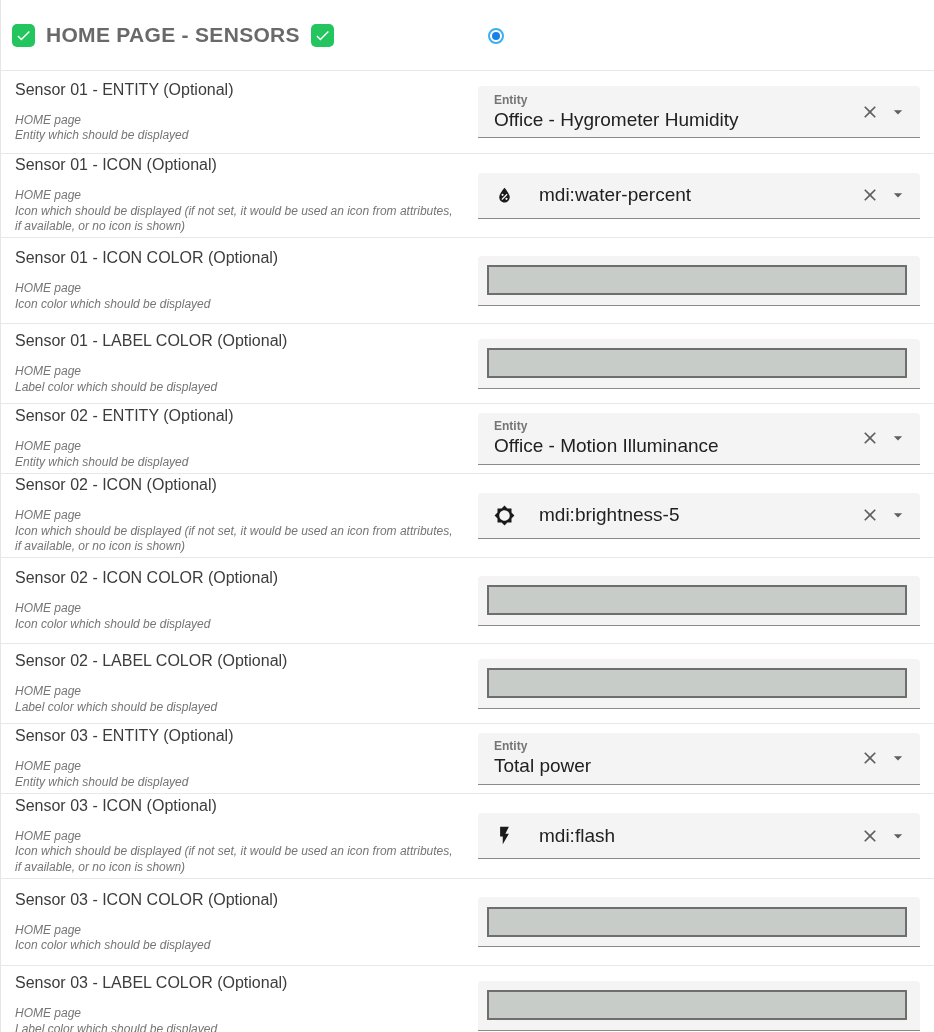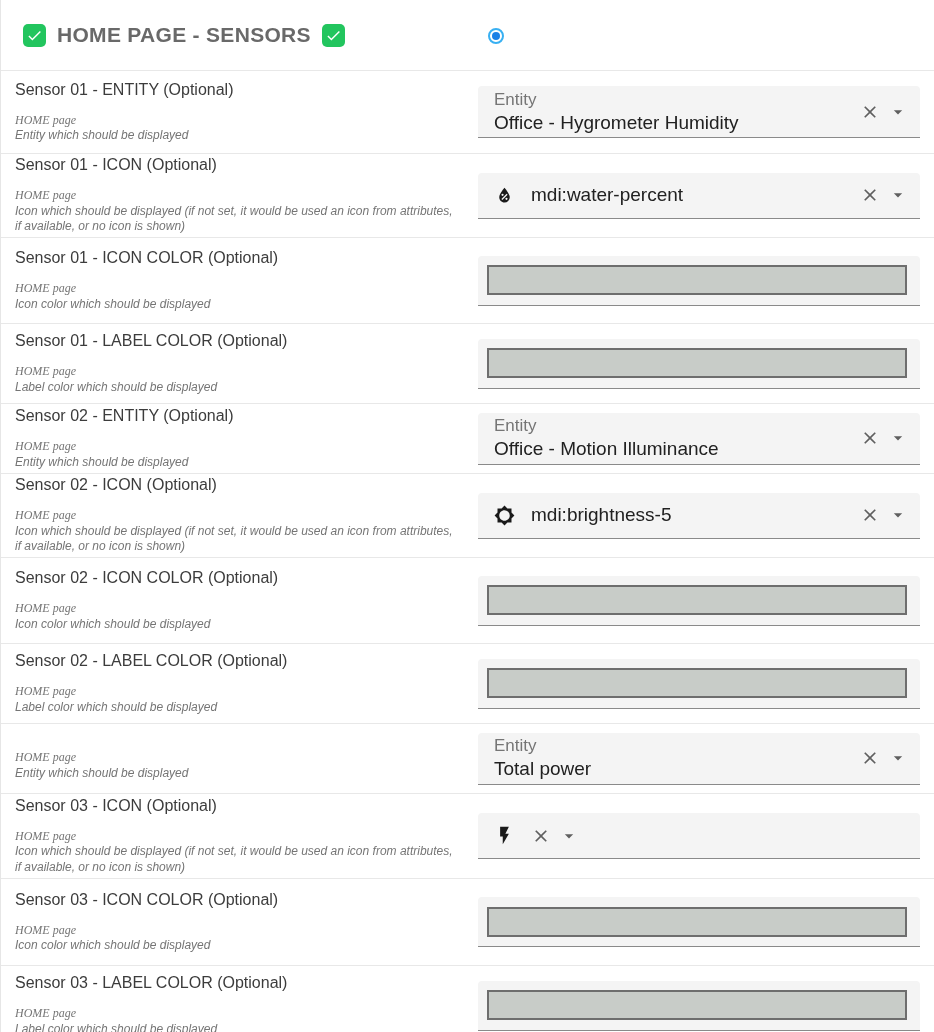--- a/index.html
+++ b/index.html
@@ -3,53 +3,53 @@
 <meta charset="utf-8">
 <style>
   * { margin:0; padding:0; box-sizing:border-box; }
   html,body { background:#fff; }
   body { font-family:"Liberation Sans", sans-serif; }
   .page {
     position:relative; width:934px; height:1032px; overflow:hidden;
     background:#fff; border-left:1px solid #e6e6e6;
   }
   
-  .hdr { position:relative; height:70px; display:flex; align-items:center; padding-left:22px; }
+  .hdr { position:relative; height:70px; display:flex; align-items:center; padding-left:11px; }
   .chk {
     width:23px; height:23px; border-radius:5px; background:#22c55e;
     display:inline-flex; align-items:center; justify-content:center; flex:0 0 auto;
   }
   .chk svg { width:17px; height:17px; }
   .hdr-title { font-size:21px; font-weight:bold; color:#696969; margin:0 11px; letter-spacing:.3px; }
   .radio {
     position:absolute; left:487px; top:28px; width:16px; height:16px;
     border:2px solid #38b0f2; border-radius:50%; background:#fff;
     display:flex; align-items:center; justify-content:center;
   }
   .radio .dot { width:8px; height:8px; border-radius:50%; background:#1a80e6; }
   
   .row {
     display:flex; align-items:center; justify-content:space-between;
     border-top:1px solid #e8e8e8; padding:0 14px;
   }
   .row-text { width:446px; }
   .row-title { font-size:16px; color:#3c3c3c; }
   .row-sub, .row-desc { font-size:12px; font-style:italic; color:#757575; line-height:1.28; }
-  .row-sub { margin-top:14px;font-family:Liberation Serif, serif; }
+  .row-sub { margin-top:14px; }
   
   .field {
     width:442px; flex:0 0 442px; background:#f4f4f4;
     border-bottom:1px solid #8a8a8a; border-radius:4px 4px 0 0;
     display:flex; align-items:center;
   }
   .entity-field { height:52px; padding:0 12px 0 16px; }
   .field-text { flex:1; display:flex; flex-direction:column; justify-content:center; }
-  .field-label { font-size:17px; color:#757575; }
+  .field-label { font-size:12px; color:#757575;font-weight:bold; }
   .field-value { font-size:19px; color:#212121; margin-top:2px; white-space:nowrap; }
-  .icon-field { height:46px; padding:0 12px 0 16px; }
+  .icon-field { height:46px; padding:0 12px 0 16px;gap:8px; }
   .mdi { width:21px; height:21px; flex:0 0 auto; margin-right:16px; }
   .icon-field .field-value { margin-top:0; flex:1; }
   .field-icons { display:flex; align-items:center; gap:8px; flex:0 0 auto; }
   .xbtn, .arrowbtn { display:inline-flex; align-items:center; justify-content:center; cursor:pointer; }
   .xbtn svg { width:20px; height:20px; }
   .arrowbtn svg { width:20px; height:20px; }
   .color-field { height:50px; padding:0 13px 0 9px; }
   .color-swatch {
     width:100%; height:30px; background:#c8ccc8; border:2px solid #6e6e6e;
   }
@@ -220,20 +220,21 @@
         <div class="row-sub">HOME page</div>
         <div class="row-desc">Label color which should be displayed</div>
       </div>
       <div class="field color-field">
           <div class="color-swatch"></div>
         </div>
     </section>
 
     <section class="row" style="height: 70px;">
       <div class="row-text">
+        <div class="row-title">Sensor 03 - ENTITY (Optional)</div>
         <div class="row-sub">HOME page</div>
         <div class="row-desc">Entity which should be displayed</div>
       </div>
       <div class="field entity-field">
           <div class="field-text">
             <div class="field-label">Entity</div>
             <div class="field-value">Total power</div>
           </div>
           <div class="field-icons">
             <span class="xbtn">
@@ -253,20 +254,21 @@
     <section class="row" style="height: 85px;">
       <div class="row-text">
         <div class="row-title">Sensor 03 - ICON (Optional)</div>
         <div class="row-sub">HOME page</div>
         <div class="row-desc">Icon which should be displayed (if not set, it would be used an icon from attributes, if available, or no icon is shown)</div>
       </div>
       <div class="field icon-field">
           <svg viewBox="0 0 24 24" class="mdi">
             <path d="M7,2V13H10V22L17,10H13L17,2H7Z" fill="#1a1a1a" fill-rule="evenodd"></path>
           </svg>
+          <div class="field-value">mdi:flash</div>
           <div class="field-icons">
             <span class="xbtn">
               <svg viewBox="0 0 24 24">
                 <path d="M19,6.41L17.59,5L12,10.59L6.41,5L5,6.41L10.59,12L5,17.59L6.41,19L12,13.41L17.59,19L19,17.59L13.41,12L19,6.41Z" fill="#5f5f5f"></path>
               </svg>
             </span>
             <span class="arrowbtn">
               <svg viewBox="0 0 24 24">
                 <path d="M7,10L12,15L17,10H7Z" fill="#5f5f5f"></path>
               </svg>

